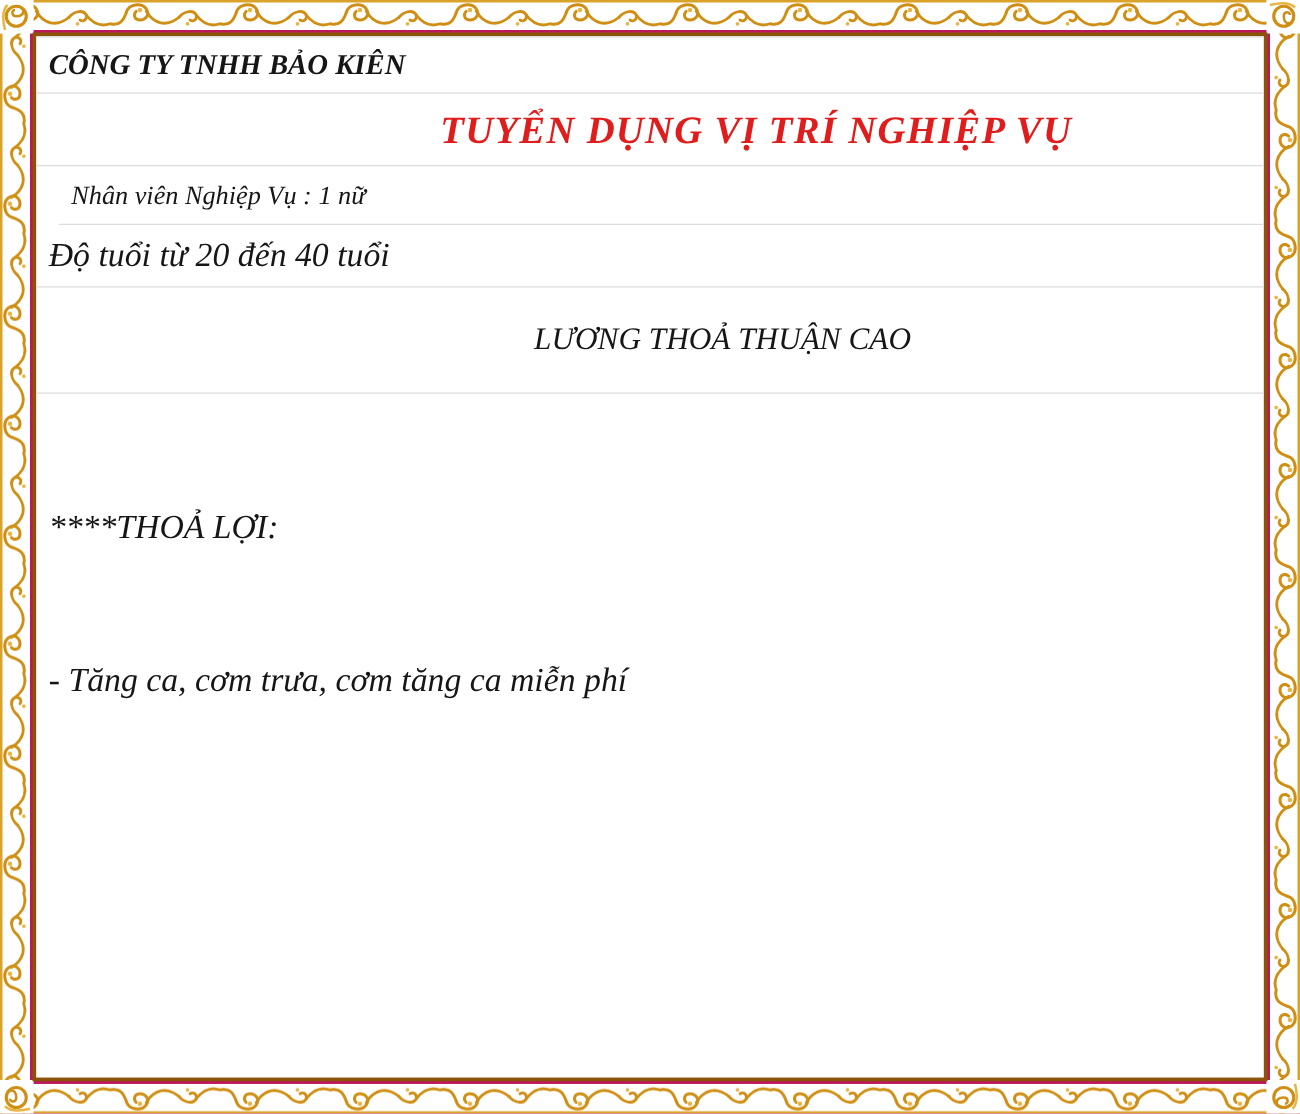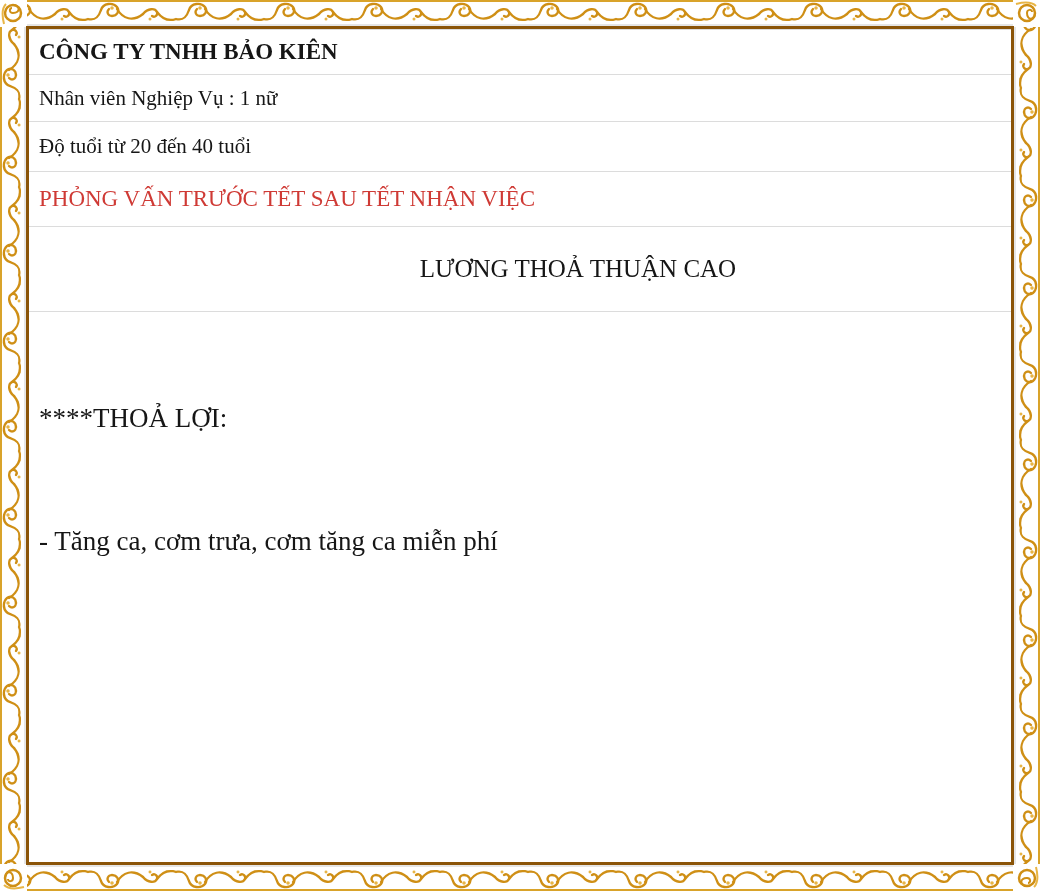--- a/index.html
+++ b/index.html
@@ -5,21 +5,21 @@
   :root{
     --headline-red:#e01d1d;
     --interview-red:#cf3a35;
     --contact-green:#7dc74e;
     --frame-gold:#cf8f15;
     --frame-gold-dark:#8a5408;
     --separator-gray:#dcdcdc;
   }
   html,body{margin:0;padding:0;background:#ffffff;}
   body{font-family:"Liberation Serif","DejaVu Serif",serif;color:#161616;}
-  .flyer{position:relative;width:1040px;height:891px;background:#e5e5e5;overflow:hidden;}
+  .flyer{position:relative;width:1040px;height:891px;background:#be185d;overflow:hidden;font-style:italic;}
 
   
   .strip{position:absolute;display:block;}
   .strip-top{top:0;left:0;}
   .strip-bottom{bottom:0;left:0;transform:scaleY(-1);}
   .strip-left{top:0;left:0;transform-origin:0 0;transform:rotate(-90deg) translate(-891px,0);}
   .strip-right{top:0;left:1016px;transform-origin:0 0;transform:rotate(90deg) translate(0,-24px);}
   .corner{position:absolute;}
   .c-tl{top:0;left:0;}
   .c-tr{top:0;right:0;transform:rotate(90deg);}
@@ -40,23 +40,23 @@
   .row{
     display:flex;align-items:center;
     padding-left:10px;box-sizing:border-box;
     border-bottom:1px solid var(--separator-gray);
     white-space:pre-wrap;flex:none;
   }
   .r1{height:46px;font-size:23px;font-weight:bold;border-top:1px solid var(--separator-gray);}
   .r2{height:43px;font-size:21px;font-weight:bold;}
   .r3{height:42px;font-size:21px;font-weight:bold;}
   .r4{height:58px;font-size:31px;font-weight:bold;color:var(--headline-red);justify-content:center;padding-left:170px;letter-spacing:1px;}
-  .r5{height:47px;font-size:21px;}
+  .r5{height:47px;font-size:21px;margin-left:18px;}
   .r6{height:50px;font-size:21px;}
-  .r7{height:50px;font-size:21px;}
+  .r7{height:50px;font-size:27px;}
   .r8{height:55px;font-size:23px;color:var(--interview-red);}
   .r9{height:85px;font-size:25px;justify-content:center;padding-left:116px;}
   .benefits{
     height:292px;display:block;border-bottom:none;
     font-size:27px;line-height:41px;padding-top:4px;
   }
   .benefits .bline{white-space:pre-wrap;}
   .contact{
     flex:1;display:flex;align-items:flex-start;padding-top:2px;
     background:var(--contact-green);font-size:25px;border-bottom:none;
@@ -120,23 +120,23 @@
     <rect width="27" height="27" fill="#ffffff"></rect>
     <circle cx="13" cy="13" r="8" fill="none" stroke="#cf8f15" stroke-width="2.5"></circle>
     <path d="M13,5 C20,5 21,13 13,13 C9,13 9,8 12,8" fill="none" stroke="#cf8f15" stroke-width="2"></path>
     <path d="M4,24 C2,16 2,8 6,4" stroke="#e8b545" stroke-width="2" fill="none"></path>
   </svg>
 
   <div class="inner-frame"></div>
 
   <div class="content">
     <div class="row r1">CÔNG TY TNHH BẢO KIÊN</div>
+    <div class="row r4">TUYỂN DỤNG VỊ TRÍ NGHIỆP VỤ</div>
     <div class="row r5">Nhân viên Nghiệp Vụ : 1 nữ</div>
     <div class="row r7">Độ tuổi từ 20 đến 40 tuổi</div>
-    <div class="row r8">PHỎNG VẤN TRƯỚC TẾT SAU TẾT NHẬN VIỆC</div>
     <div class="row r9">LƯƠNG THOẢ THUẬN CAO</div>
 
     <div class="row benefits">
       <div class="bline">****THOẢ LỢI:</div>
       <div class="bline">- Tăng ca, cơm trưa, cơm tăng ca miễn phí</div>
       
       
       
       
     </div>

